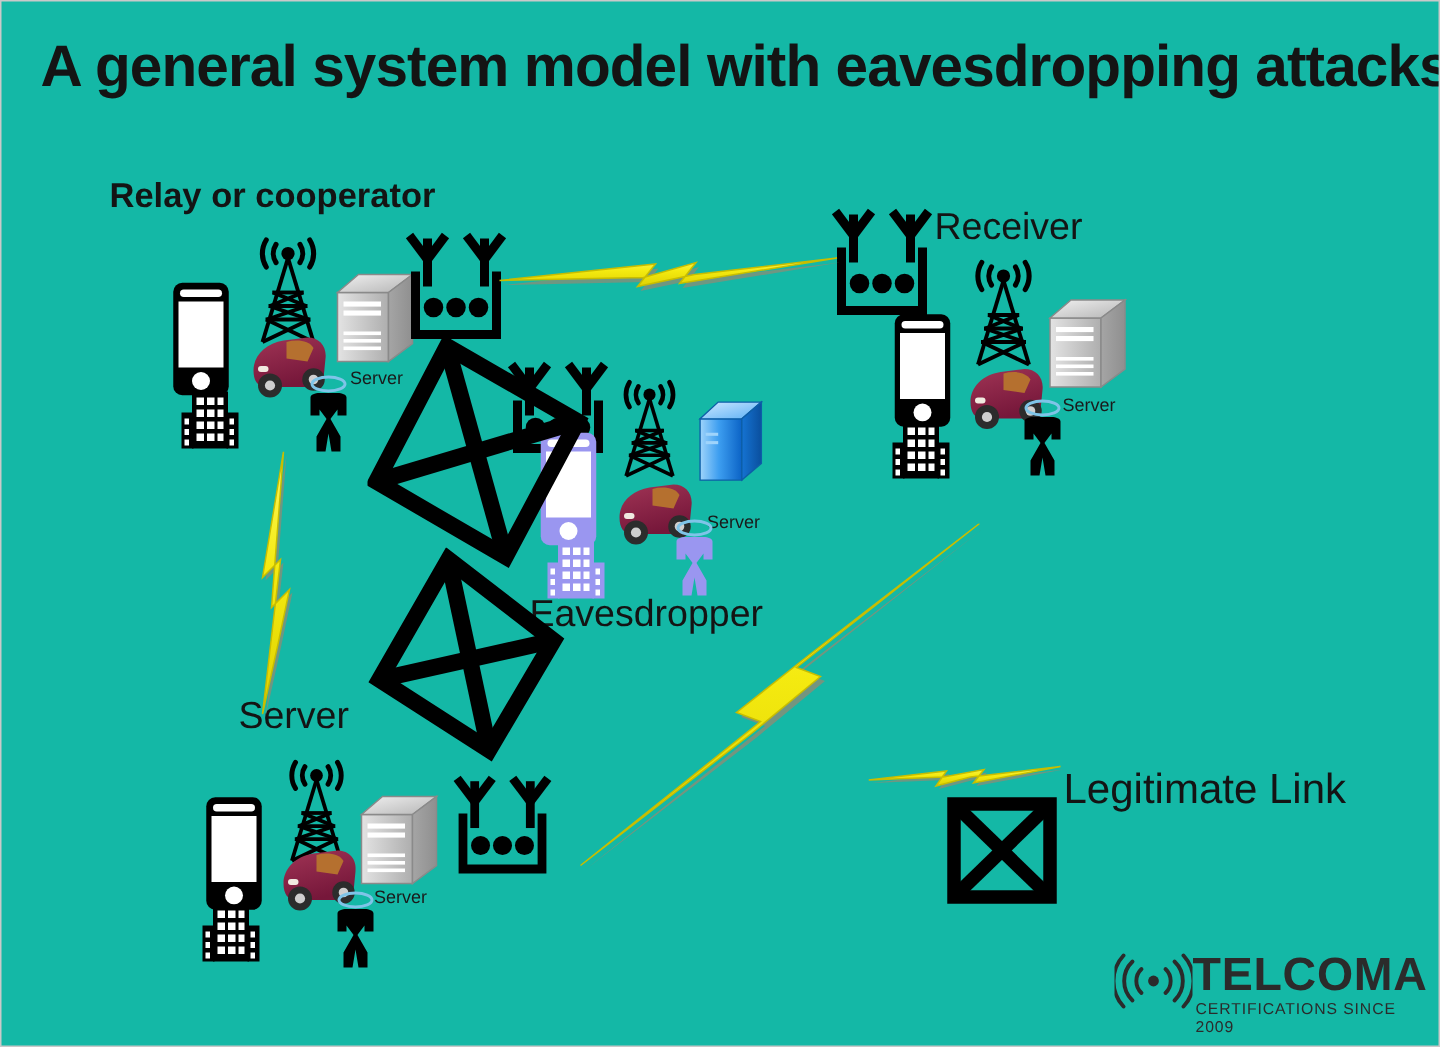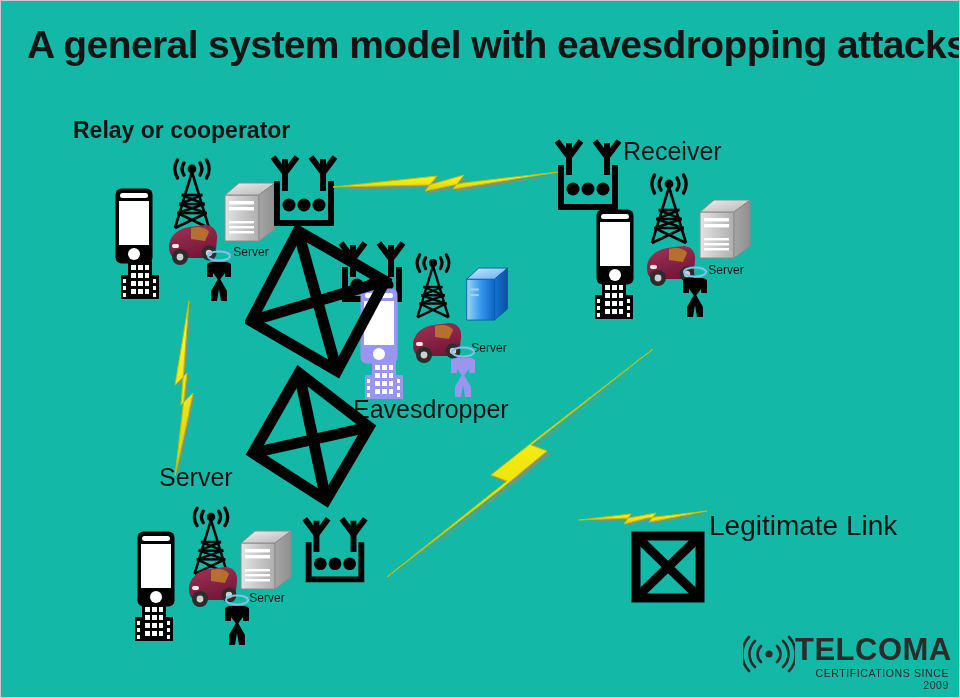--- a/index.html
+++ b/index.html
@@ -65,21 +65,20 @@
   .logo-word {
     font-size: 31px;
     font-weight: bold;
     letter-spacing: 0.5px;
     color: #2b2b2b;
   }
   .logo-sub {
     font-size: 10.5px;
     letter-spacing: 0.6px;
     color: #2b2b2b;
-    text-align: right;
   }
 </style>
 </head>
 <body>
 
 <div id="slide">
 
   <div class="abs" id="title">A general system model with eavesdropping attacks</div>
 
   <div class="abs node-label label-receiver">Receiver</div>

